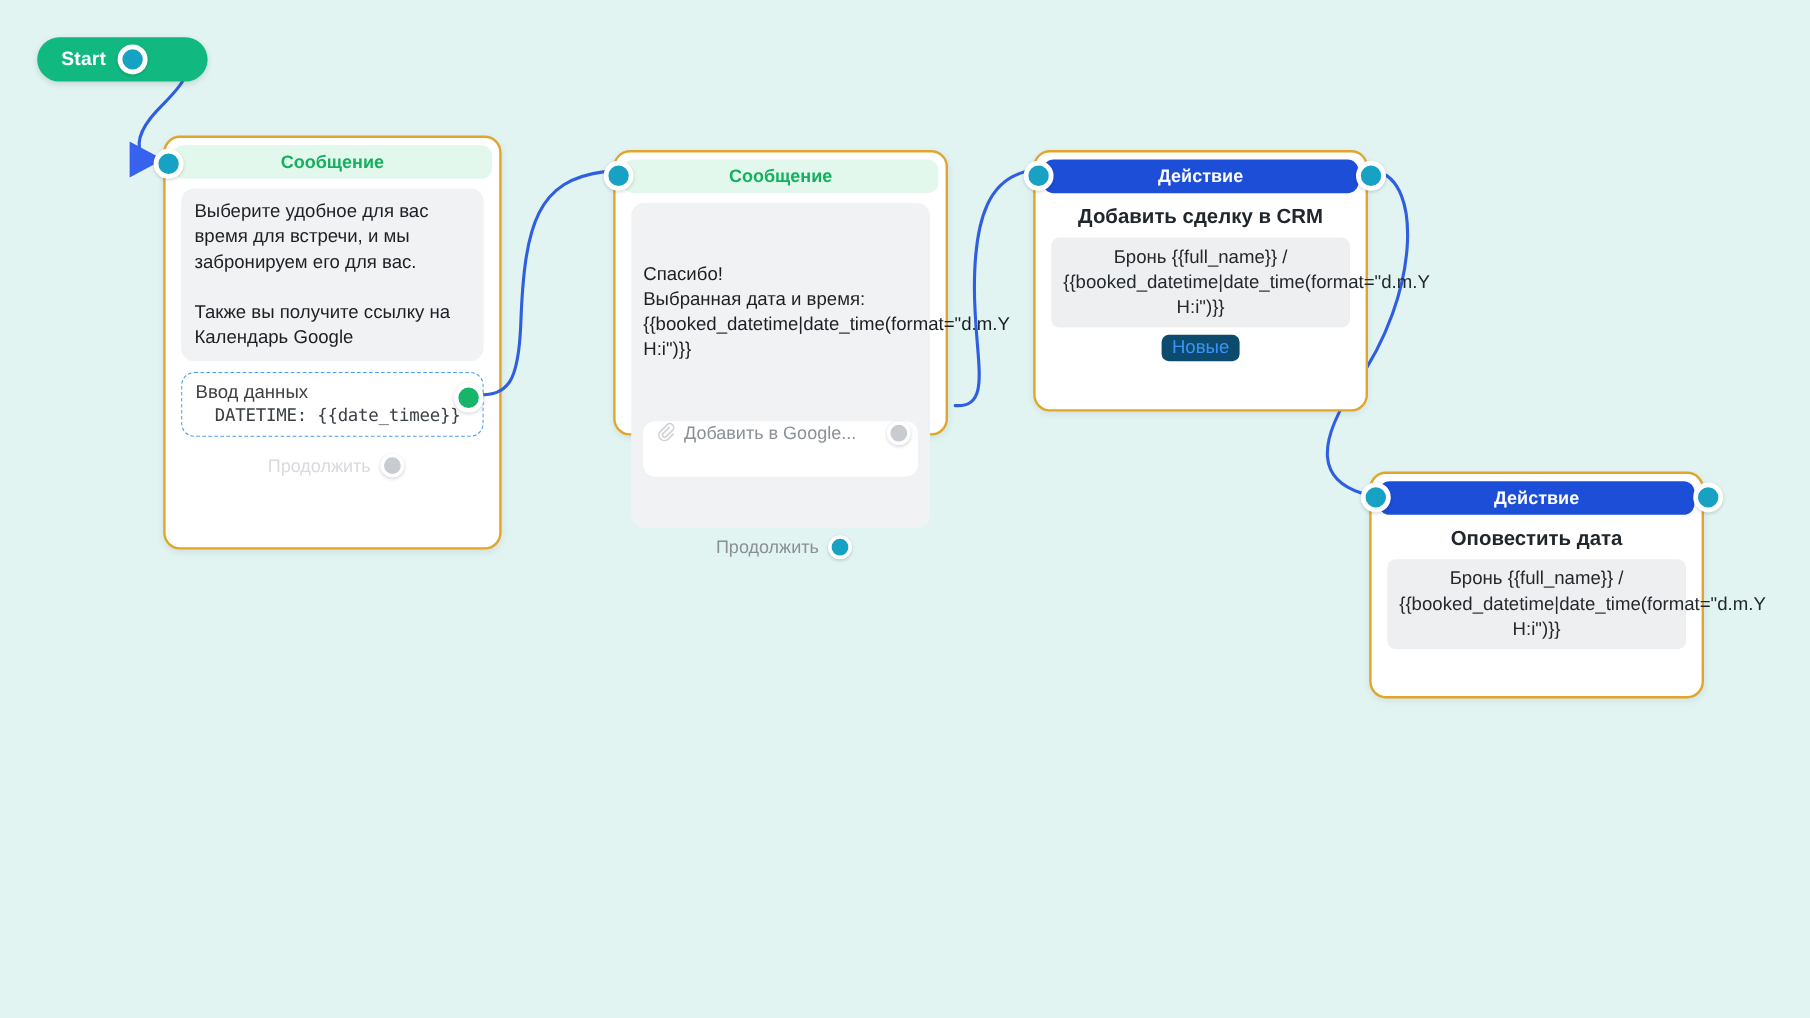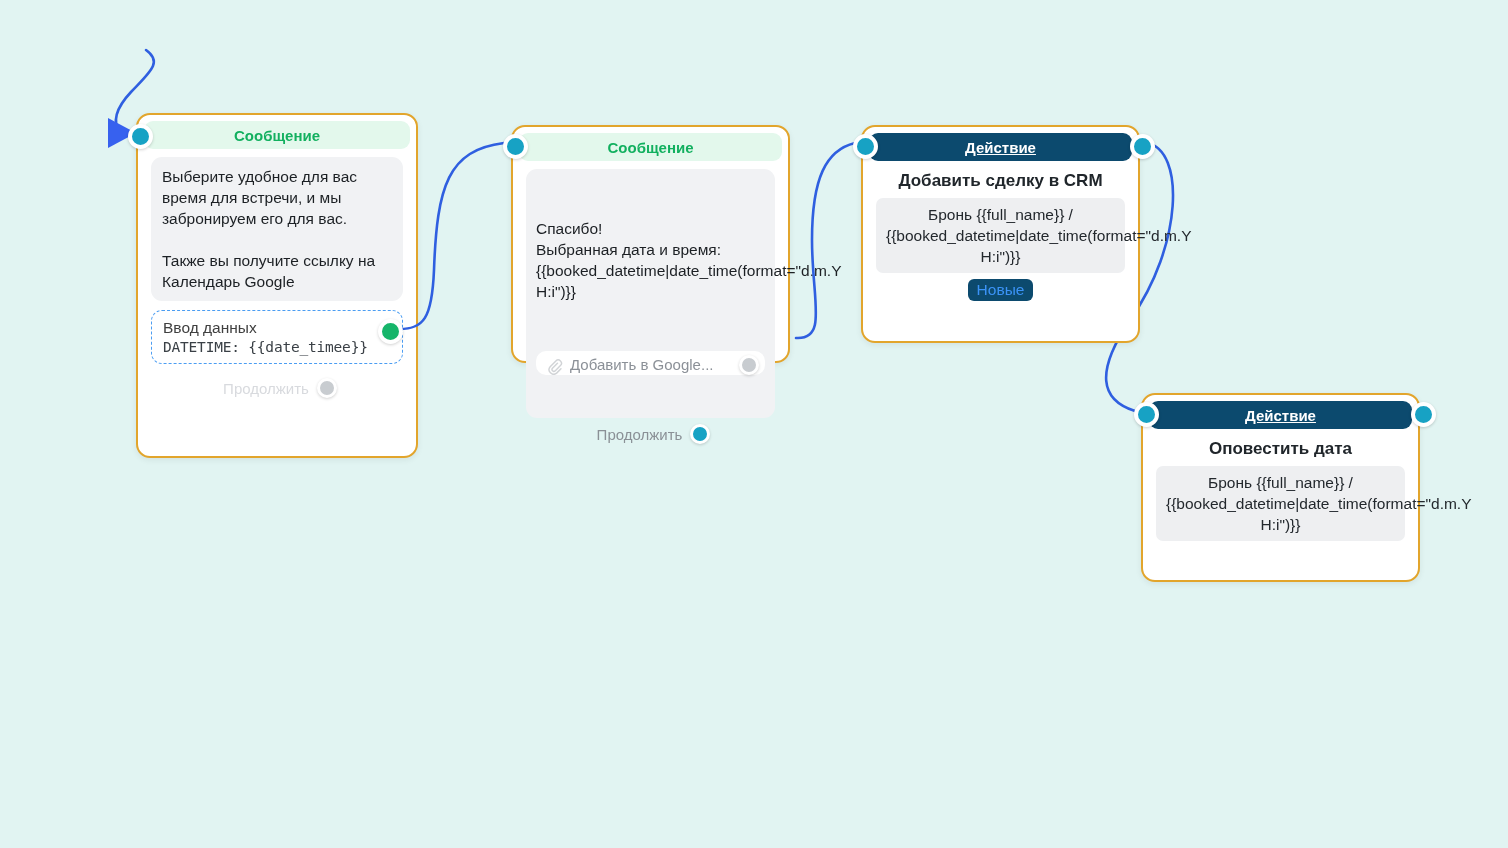--- a/index.html
+++ b/index.html
@@ -49,41 +49,41 @@
     z-index:20;
     box-shadow:0 2px 6px rgba(0,0,0,.07);
   }
   .node-hdr{
     height:28px;border-radius:9px;
     display:flex;align-items:center;justify-content:center;
     font-weight:bold;font-size:15px;
     margin:6px 6px 0 6px;
   }
   .hdr-msg{background:#e3f8ec;color:#12b05f;}
-  .hdr-act{background:#0c4a6e;color:#ffffff;text-decoration:underline;}
+  .hdr-act{background:#1d4ed8;color:#ffffff;}
 
   .node-body{padding:8px 13px 10px 13px;}
 
   .bubble{
     background:#f1f2f4;
     border-radius:11px;
     padding:9px 11px;
     font-size:15.5px;
     line-height:21px;
     color:#1c2024;
     white-space:pre-wrap;
   }
   .bubble-tight{padding:7px 10px 1px 10px;}
 
   .attach{
     margin-top:7px;
     background:#ffffff;
     border-radius:10px;
-    height:24px;
-    display:flex;align-items:flex-end;
+    height:46px;
+    display:flex;align-items:flex-start;
     padding:0 6px 0 10px;
     gap:7px;
   }
   .attach .txt{
     color:#8b9097;font-size:15px;flex:1;
     white-space:nowrap;overflow:hidden;text-overflow:ellipsis;
   }
   .clip{width:17px;height:17px;flex:none;opacity:.45;}
 
   .node-foot{
@@ -99,21 +99,21 @@
     margin-top:9px;
     border:1.6px dashed #4b9df2;
     border-radius:11px;
     padding:7px 9px 8px 11px;
     position:relative;
   }
   .sub-top{display:flex;align-items:flex-start;justify-content:space-between;}
   .sub-title{color:#404040;font-size:15.5px;line-height:20px;}
   .sub-var{
     font-family:"DejaVu Sans Mono", monospace;
-    font-size:14.5px;color:#3a4046;margin-top:1px;letter-spacing:-.2px;
+    font-size:14.5px;color:#3a4046;margin-top:1px;letter-spacing:-.2px;margin-left:16px;
   }
   .sub-foot{display:flex;align-items:center;justify-content:flex-end;margin-top:5px;}
   .timer-chip{
     display:flex;align-items:center;gap:6px;
     border:1.4px dashed #b9bec4;
     border-radius:15px;
     padding:2px 4px 2px 9px;
     background:#fdfdfd;
   }
   .timer-chip .t{font-size:15px;color:#20262b;}
@@ -152,20 +152,24 @@
   <svg id="edges2" class="p-abs" style="left:0;top:0;width:1508px;height:848px;z-index:22;pointer-events:none;">
 
     <path d="M146,50 C163,62 150,72 131,92 C116,108 112,122 120,133" fill="none" stroke="#2f5fe0" stroke-width="2.6" stroke-linecap="round"></path>
     <polygon points="108,118 136,133 108,148" fill="#3761ef"></polygon>
 
     <path d="M397,329 C424,330 432,318 434,270 C437,186 448,150 504,143" fill="none" stroke="#2f5fe0" stroke-width="2.6" stroke-linecap="round"></path>
 
     <path d="M796,338 C828,340 812,300 812,240 C812,178 826,150 855,143" fill="none" stroke="#2f5fe0" stroke-width="2.6" stroke-linecap="round"></path>
   </svg>
 
+  <div class="start-pill">
+    <span class="lbl">Start</span>
+    <span class="port"></span>
+  </div>
 
   <div class="node" style="left:136px;top:113px;width:282px;height:345px;">
     <div class="node-hdr hdr-msg">Сообщение</div>
     <div class="node-body">
       <div class="bubble">Выберите удобное для вас время для встречи, и мы забронируем его для вас.
 
 Также вы получите ссылку на Календарь Google</div>
 
       <div class="subblock">
         <div class="sub-top">

